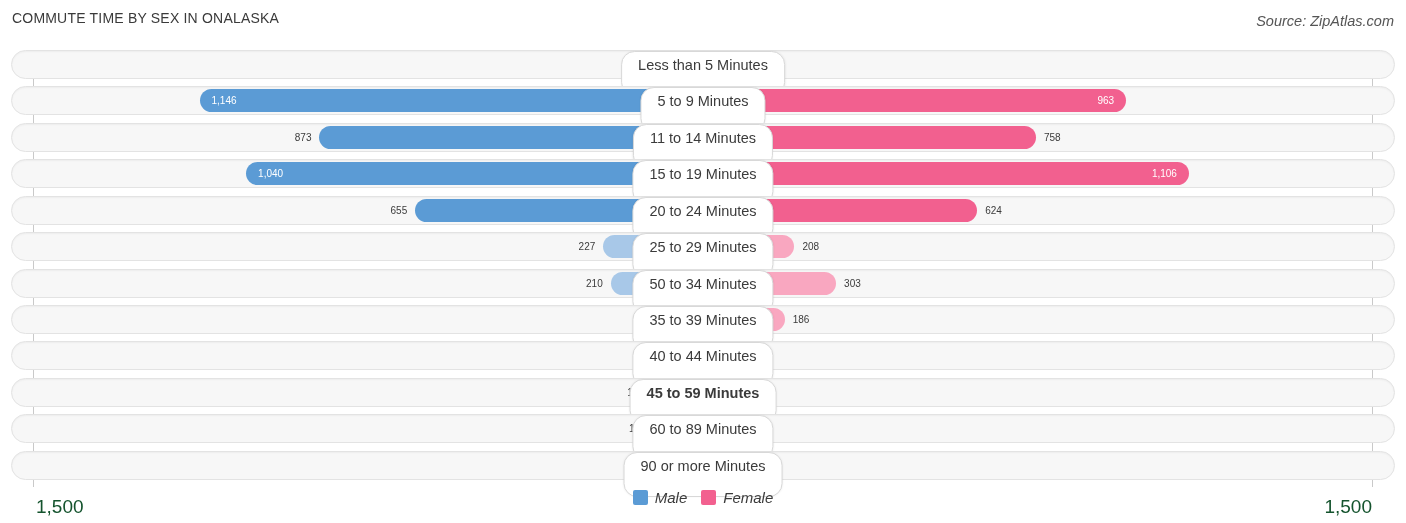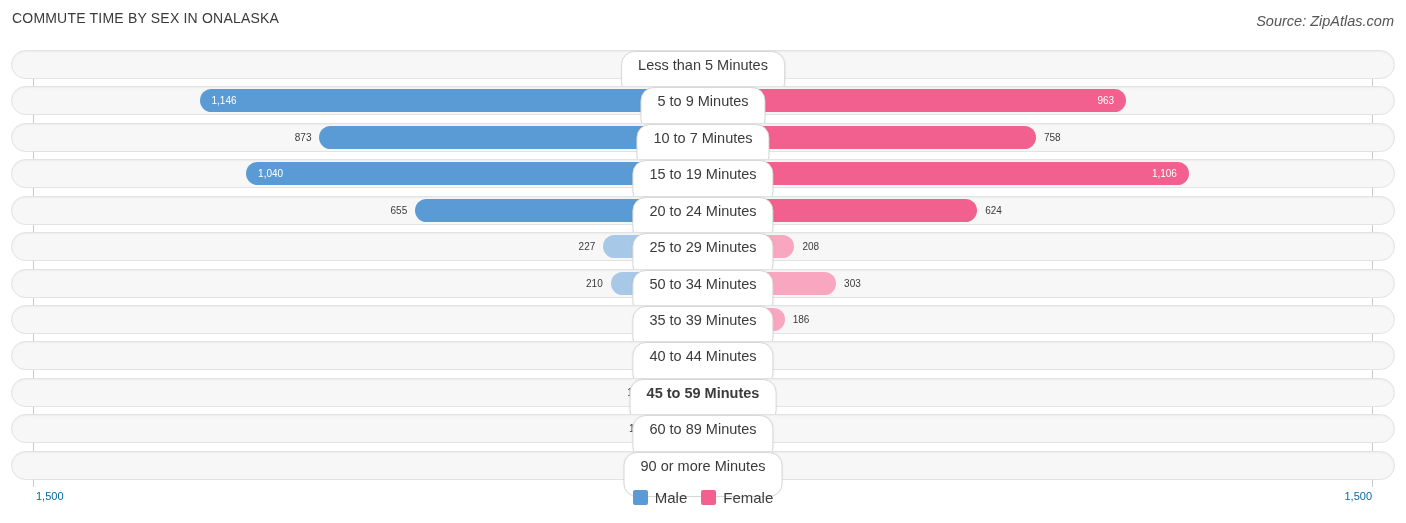--- a/index.html
+++ b/index.html
@@ -142,36 +142,37 @@
   
   .footer {
     position: absolute;
     left: 0;
     top: 487px;
     width: 1406px;
     height: 36px;
   }
   .axis-end {
     position: absolute;
-    top: 3px;
-    font-size: 11px;
-    color: #0369a1;
+    top: 9px;
+    font-size: 19px;
+    color: #14532d;
     white-space: nowrap;
   }
   .axis-end.left  { left: 36px; }
   .axis-end.right { right: 34px; }
   .legend {
     position: absolute;
     left: 0;
     top: 2px;
     width: 1406px;
     display: flex;
     justify-content: center;
     align-items: flex-end;
     gap: 14px;
+    font-style: italic;
   }
   .legend-item {
     display: flex;
     align-items: center;
     gap: 7px;
   }
   .legend-swatch {
     width: 15px;
     height: 15px;
     border-radius: 2px;
@@ -214,21 +215,21 @@
       <div class="cat-pill" style="left: 692px;">5 to 9 Minutes</div>
     </div>
     <div class="row" style="top: 72.84px;">
       <div class="track"></div>
       <div class="bars">
         <div class="bar bar-male" style="width: 383.538px; background: rgb(91, 155, 213);"></div>
         <div class="bar bar-female" style="width: 333.015px; background: rgb(242, 96, 143);"></div>
         <div class="val val-male outside" style="right: 1083.54px;">873</div>
         <div class="val val-female outside" style="left: 1033.01px;">758</div>
       </div>
-      <div class="cat-pill" style="left: 692px;">10 to 7 Minutes</div>
+      <div class="cat-pill" style="left: 692px;">11 to 14 Minutes</div>
     </div>
     <div class="row" style="top: 109.26px;">
       <div class="track"></div>
       <div class="bars">
         <div class="bar bar-male" style="width: 456.907px; background: rgb(91, 155, 213);"></div>
         <div class="bar bar-female" style="width: 485.903px; background: rgb(242, 96, 143);"></div>
         <div class="val val-male inside" style="right: auto; text-align: left; left: 247.093px;">1,040</div>
         <div class="val val-female inside" style="left: auto; right: 218.097px; text-align: right;">1,106</div>
       </div>
       <div class="cat-pill" style="left: 692px;">15 to 19 Minutes</div>

